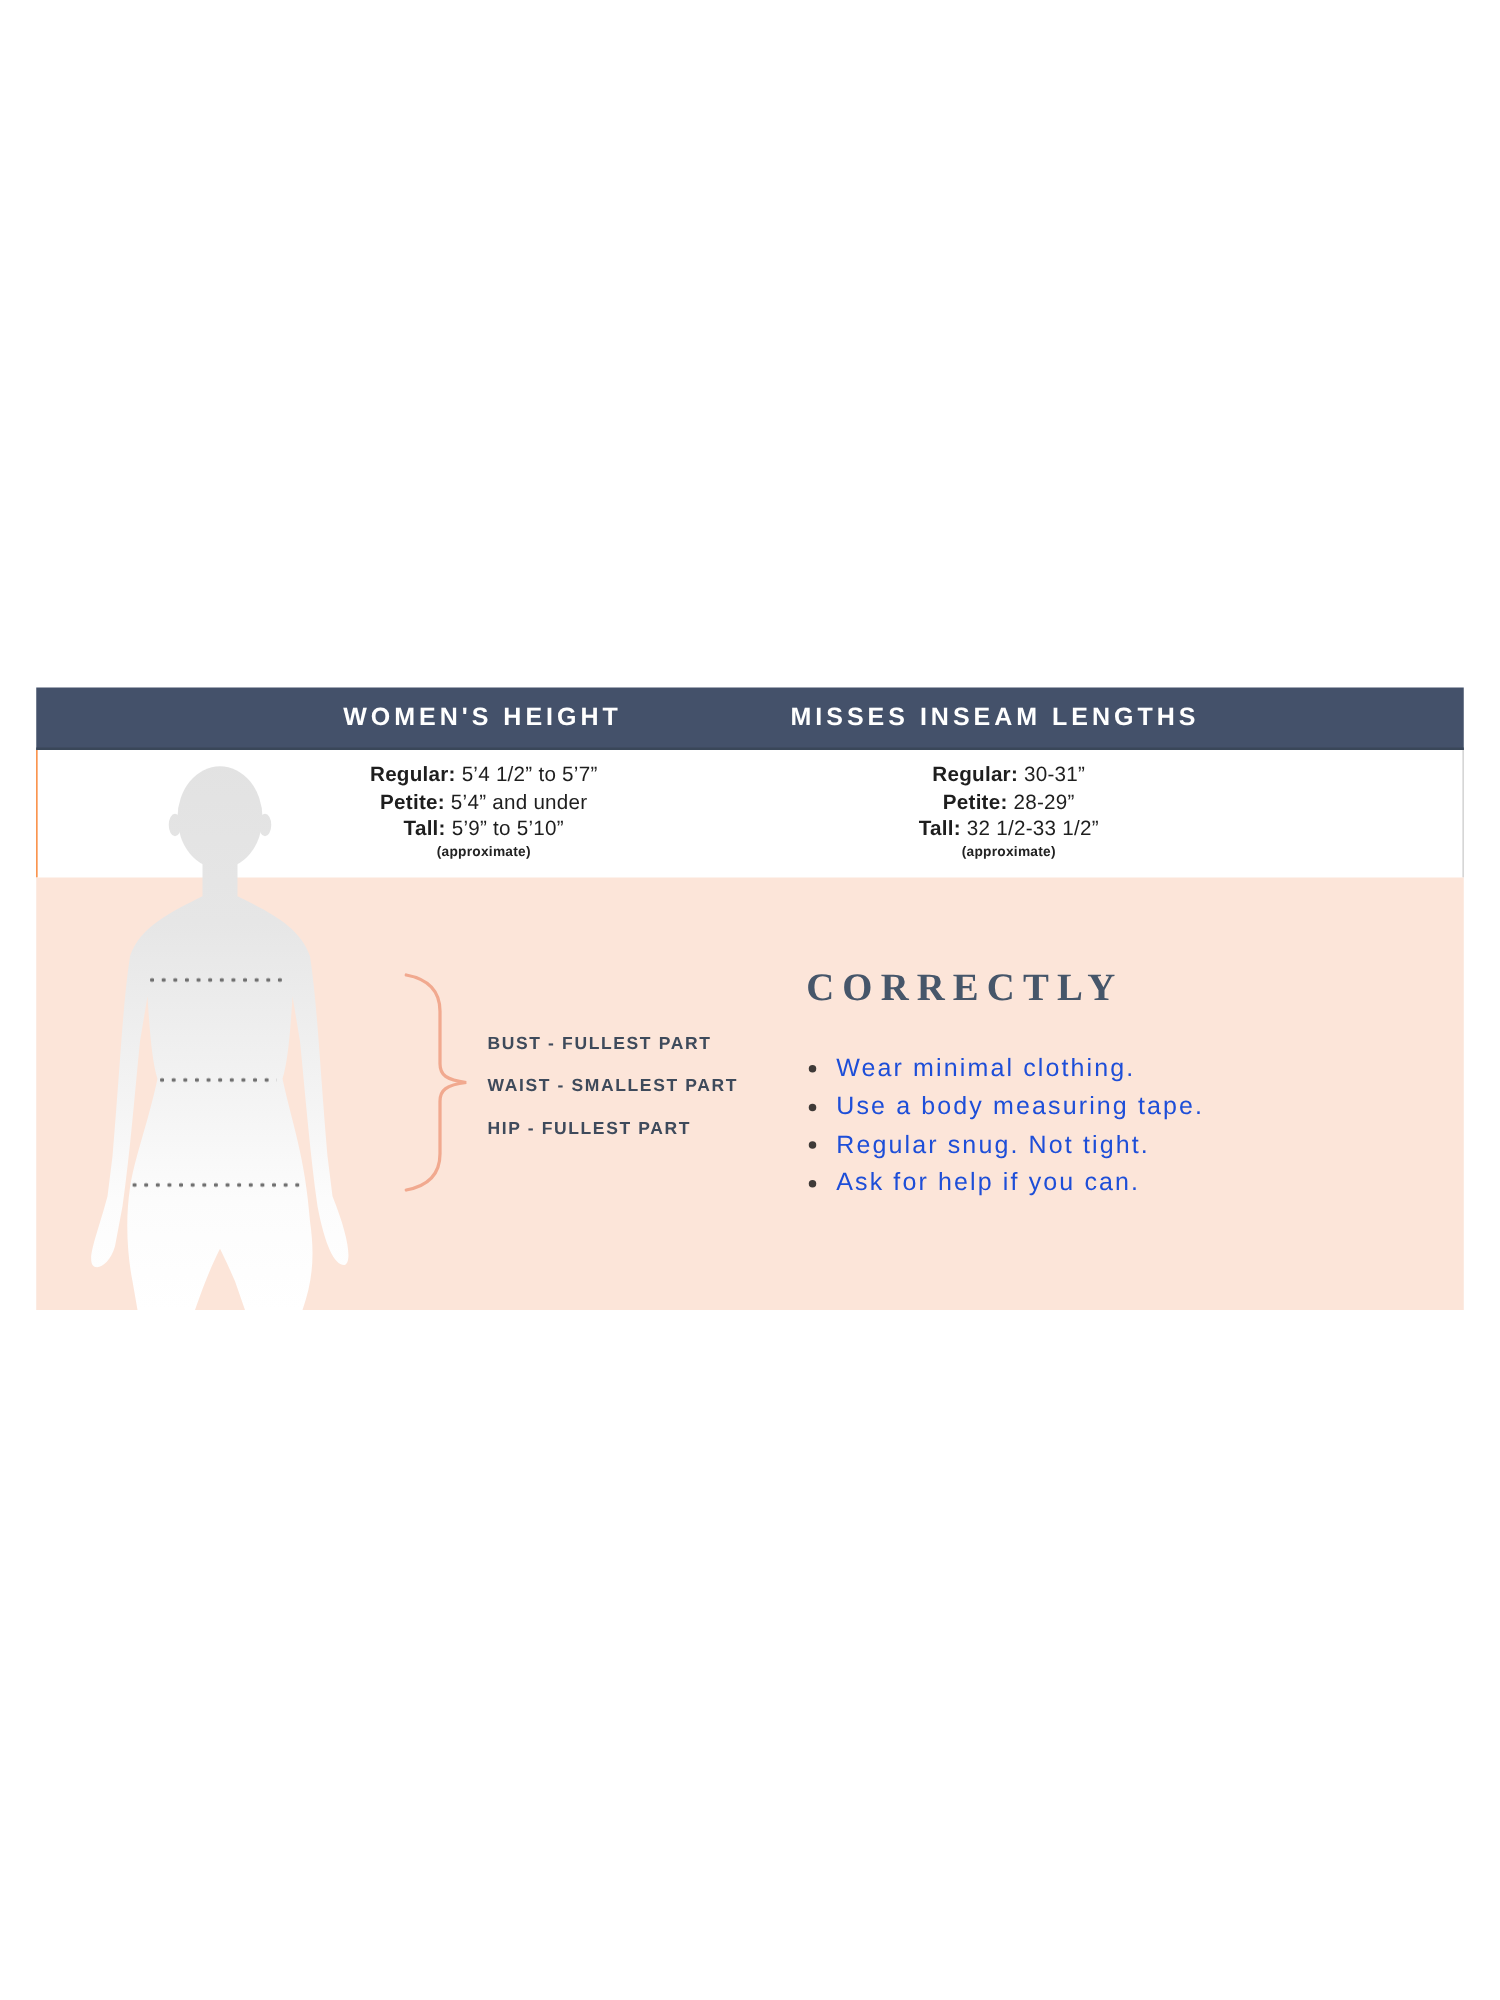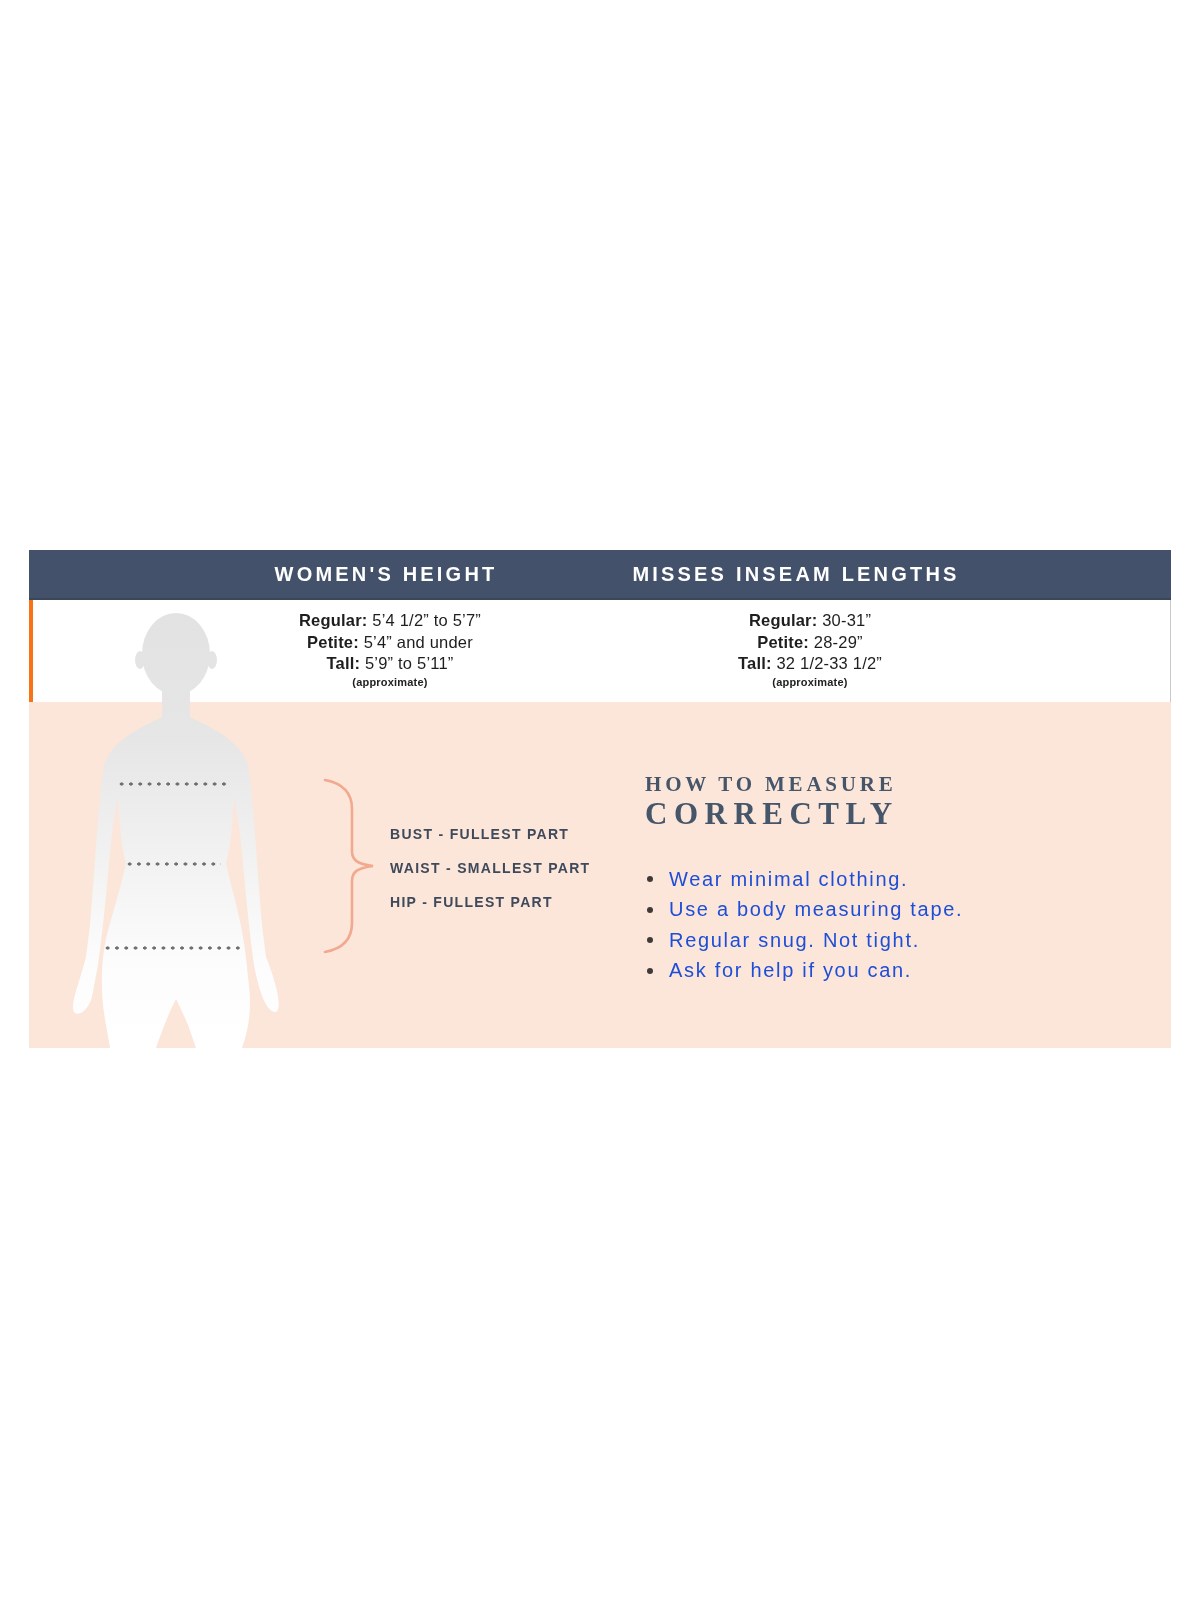--- a/index.html
+++ b/index.html
@@ -10,21 +10,21 @@
   
   .bar{position:absolute;left:0;top:0;width:1142px;height:50px;background:#44516a;
        border-bottom:2px solid #3a4759;box-sizing:border-box;}
   .bar-title{position:absolute;top:0;height:36px;line-height:48px;transform:translateX(-50%);
              color:#ffffff;font-size:20px;font-weight:700;letter-spacing:3.2px;white-space:nowrap;}
   .t-left{left:357px;}
   .t-right{left:767px;}
 
   
   .specs{position:absolute;left:0;top:50px;width:1142px;height:102px;background:#ffffff;
-         border-left:4px solid #f97316;border-right:1px solid #c9c9c9;box-sizing:border-box;}
+         border-left:1px solid #f97316;border-right:1px solid #c9c9c9;box-sizing:border-box;}
   .spec-col{position:absolute;top:10px;transform:translateX(-50%);text-align:center;white-space:nowrap;}
   .col-left{left:357px;}
   .col-right{left:777px;}
   .spec-line{margin:0;font-size:16.5px;line-height:21.5px;color:#1e1e1e;letter-spacing:0.2px;}
   .spec-line .lab{font-weight:700;}
   .spec-line .val{font-weight:500;}
   .note{margin:1px 0 12px 0;font-size:11px;font-weight:700;color:#222222;letter-spacing:0.2px;}
 
   
   .panel{position:absolute;left:0;top:152px;width:1142px;height:346px;background:#fce5d9;}
@@ -69,21 +69,21 @@
 
     <header class="bar">
       <span class="bar-title t-left">WOMEN'S HEIGHT</span>
       <span class="bar-title t-right">MISSES INSEAM LENGTHS</span>
     </header>
 
     <div class="specs">
       <div class="spec-col col-left">
         <p class="spec-line"><span class="lab">Regular:</span> <span class="val">5’4 1/2” to 5’7”</span></p>
         <p class="spec-line"><span class="lab">Petite:</span> <span class="val">5’4” and under</span></p>
-        <p class="spec-line"><span class="lab">Tall:</span> <span class="val">5’9” to 5’11”</span></p>
+        <p class="spec-line"><span class="lab">Tall:</span> <span class="val">5’9” to 5’10”</span></p>
         <p class="note">(approximate)</p>
       </div>
       <div class="spec-col col-right">
         <p class="spec-line"><span class="lab">Regular:</span> <span class="val">30-31”</span></p>
         <p class="spec-line"><span class="lab">Petite:</span> <span class="val">28-29”</span></p>
         <p class="spec-line"><span class="lab">Tall:</span> <span class="val">32 1/2-33 1/2”</span></p>
         <p class="note">(approximate)</p>
       </div>
     </div>
 
@@ -146,21 +146,20 @@
                L 31 76 C 31 85, 36 89, 52 91
                C 36 93, 31 97, 31 106
                L 31 148 C 31 166, 20 174, 4 177" fill="none" stroke="#f1a98f" stroke-width="2.6" stroke-linecap="round"></path>
     </svg>
 
     <div class="mlabel mlabel-bust">BUST - FULLEST PART</div>
     <div class="mlabel mlabel-waist">WAIST - SMALLEST PART</div>
     <div class="mlabel mlabel-hip">HIP - FULLEST PART</div>
 
     <div class="howto">
-      <div class="howto-t1">HOW TO MEASURE</div>
       <div class="howto-t2">CORRECTLY</div>
       <ul class="tips">
         <li>
             <span class="tipdot"></span>
             <span>Wear minimal clothing.</span>
           </li>
         <li>
             <span class="tipdot"></span>
             <span>Use a body measuring tape.</span>
           </li>

